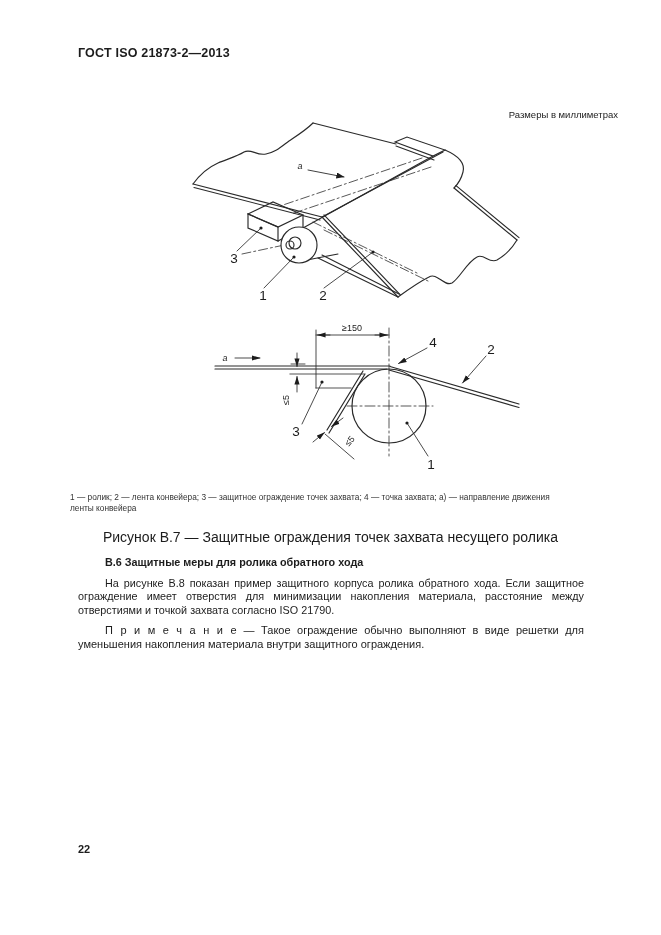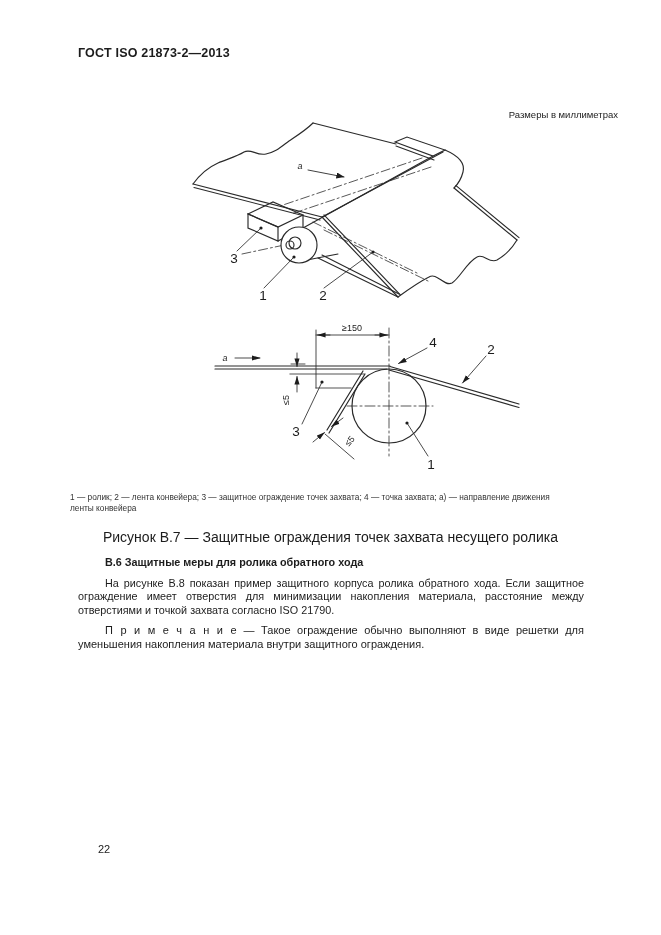--- a/index.html
+++ b/index.html
@@ -30,21 +30,21 @@
     position:absolute;left:78px;top:556px;width:506px;
     font-size:10.8px;line-height:13.6px;text-align:justify;
   }
   .body-text h3{
     margin:0 0 7px 27px;font-size:10.8px;font-weight:bold;
   }
   .body-text p{margin:0 0 5px 0;text-indent:27px;}
   .body-text p.note{font-size:11px;margin:7px 0 8px 0;}
   .note-label{letter-spacing:.5px;}
   .page-number{
-    position:absolute;left:78px;top:843px;font-size:11px;font-weight:normal;margin-left:20px;
+    position:absolute;left:78px;top:843px;font-size:11px;font-weight:bold;
   }
   svg text{font-family:"Liberation Sans", sans-serif;fill:#1c1c1c;}
   .lbl{font-size:13.5px;}
   .dim{font-size:9px;}
   .dirlbl{font-size:9px;font-style:italic;}
 </style>
 </head>
 <body>
 
 <div class="doc-header">ГОСТ ISO 21873-2—2013</div>

